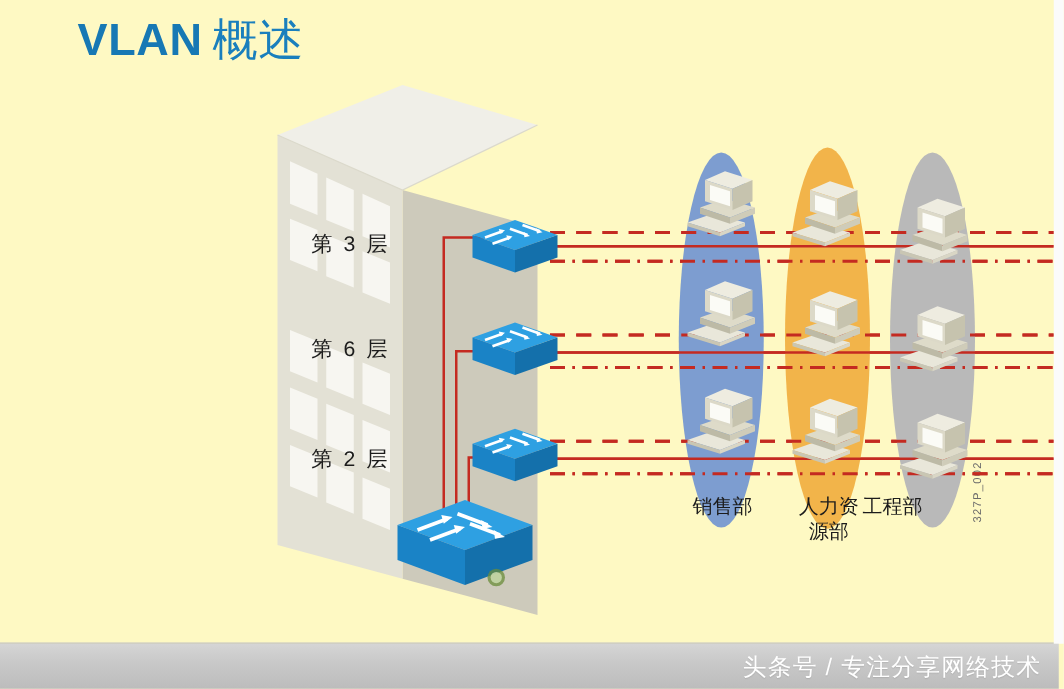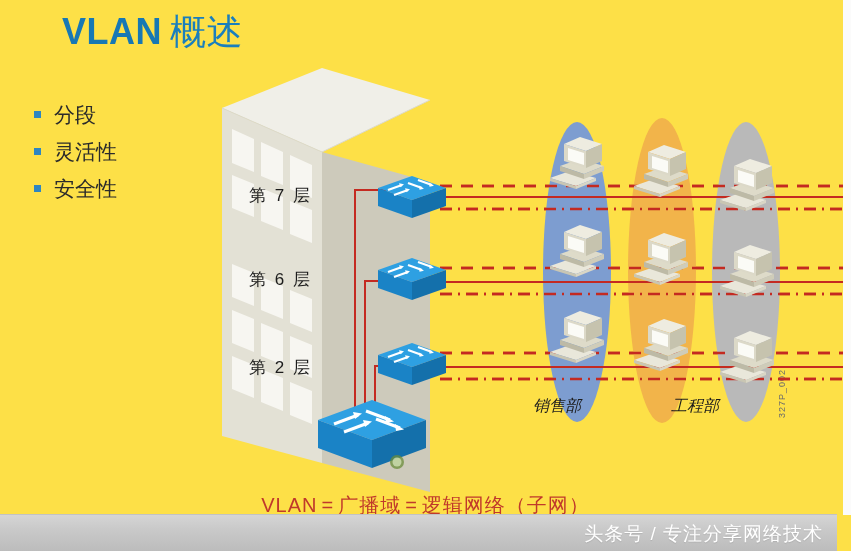--- a/index.html
+++ b/index.html
@@ -2,21 +2,21 @@
 <html><head>
 <meta charset="utf-8">
 <style>
   html,body{margin:0;padding:0;}
   body{
     width:851px;height:551px;overflow:hidden;
     background:#f7f7f7;
     font-family:"Liberation Sans","DejaVu Sans",sans-serif;
     position:relative;
   }
-  #slide{position:absolute;inset:0;background:#fde047;}
+  #slide{position:absolute;inset:0;background:#fef9c3;}
 
   
   #title{
     position:absolute;left:62px;top:12px;
     font-size:36px;font-weight:bold;letter-spacing:.5px;
     white-space:nowrap;line-height:1.1;
   }
   #title .en{color:#1778b4;font-weight:bold;}
   #title .cn{color:#1a7fbd;font-weight:normal;margin-left:8px;}
 
@@ -33,41 +33,41 @@
     position:absolute;font-size:17px;color:#1c1c1c;white-space:nowrap;
     letter-spacing:2px;z-index:6;
   }
 
   
   .ellipse{position:absolute;border-radius:50%;z-index:2;}
   #e-sales{left:543px;top:122px;width:68px;height:300px;background:#7d9dd0;}
   #e-hr{left:628px;top:118px;width:68px;height:305px;background:#f2b44a;}
   #e-eng{left:712px;top:122px;width:68px;height:300px;background:#b9b9b9;}
 
-  .deptlabel{position:absolute;font-size:16px;color:#1c1c1c;text-align:left;
-    line-height:1.25;z-index:12;white-space:pre-line;font-style:italic;}
+  .deptlabel{position:absolute;font-size:16px;color:#1c1c1c;text-align:center;
+    line-height:1.25;z-index:12;white-space:pre-line;}
 
   
   #caption{
     position:absolute;left:0;right:0;top:492px;text-align:center;
     font-size:20px;color:#c0392b;letter-spacing:1px;
   }
   #caption .eq{margin:0 4px;}
 
   
   #sidecode{
     position:absolute;left:777px;top:418px;
     font-size:9px;color:#6b6b6b;letter-spacing:1px;
     transform:rotate(-90deg);transform-origin:left top;
     white-space:nowrap;
   }
 
   
   #bottombar{
-    position:absolute;left:0;right:14px;bottom:0;height:36px;
+    position:absolute;left:0;right:4px;bottom:0;height:36px;
     background:linear-gradient(180deg,#d5d5d5 0%,#c9c9c9 40%,#bcbcbc 100%);
     border-top:1px solid #c2c2c2;
   }
   #watermark{
     position:absolute;right:14px;top:6px;
     font-size:19px;color:#ffffff;letter-spacing:1px;
     text-shadow:0 1px 1px rgba(0,0,0,.10);
     white-space:nowrap;
   }
   
@@ -75,34 +75,20 @@
 </style>
 </head>
 <body>
 
 <div id="slide">
 
   <div id="title">
     <span class="en">VLAN</span><span class="cn">概述</span>
   </div>
 
-  <div id="bullets">
-    <div class="bullet">
-      <span class="sq"></span>
-      <span class="txt">分段</span>
-    </div>
-    <div class="bullet">
-      <span class="sq"></span>
-      <span class="txt">灵活性</span>
-    </div>
-    <div class="bullet">
-      <span class="sq"></span>
-      <span class="txt">安全性</span>
-    </div>
-  </div>
 
   <svg id="building-svg" width="851" height="551" style="position:absolute;left:0;top:0;z-index:1;">
 
     <polygon points="322,152 322,463 430,492 430,182" fill="#cdcabb"></polygon>
 
     <polygon points="222,108 322,68 430,100 322,152" fill="#f0efe8"></polygon>
 
     <polygon points="222,108 322,152 322,463 222,436" fill="#e3e1d5"></polygon>
 
     <polyline points="222,108 322,152 430,100" fill="none" stroke="#dbd9cc" stroke-width="1"></polyline>
@@ -240,32 +226,31 @@
     <use href="#swSmall" x="378" y="258"></use>
     <use href="#swSmall" x="378" y="343"></use>
     <use href="#swBig" x="318" y="400"></use>
 
     <g>
       <circle cx="397" cy="462" r="7" fill="#6a8c3a" opacity="0.75"></circle>
       <circle cx="397" cy="462" r="4.5" fill="#cfe0b4" opacity="0.8"></circle>
     </g>
   </svg>
 
-  <div class="floorlabel" style="left:249px;top:184px;">第 7 层</div>
+  <div class="floorlabel" style="left:249px;top:184px;">第 3 层</div>
   <div class="floorlabel" style="left:249px;top:268px;">第 6 层</div>
   <div class="floorlabel" style="left:249px;top:356px;">第 2 层</div>
 
   <div class="deptlabel" style="left:533px;top:396px;width:90px;">销售部</div>
+  <div class="deptlabel" style="left:620px;top:396px;width:86px;">人力资
+源部</div>
   <div class="deptlabel" style="left:671px;top:396px;width:86px;">工程部</div>
 
   <div id="sidecode">327P_002</div>
 
-  <div id="caption">
-    <span>VLAN</span><span class="eq">=</span><span>广播域</span><span class="eq">=</span><span>逻辑网络（子网）</span>
-  </div>
 
   <div id="gutter"></div>
 
   <div id="bottombar">
     <div id="watermark">头条号 / 专注分享网络技术</div>
   </div>
 
 </div>
 
 </body></html>

